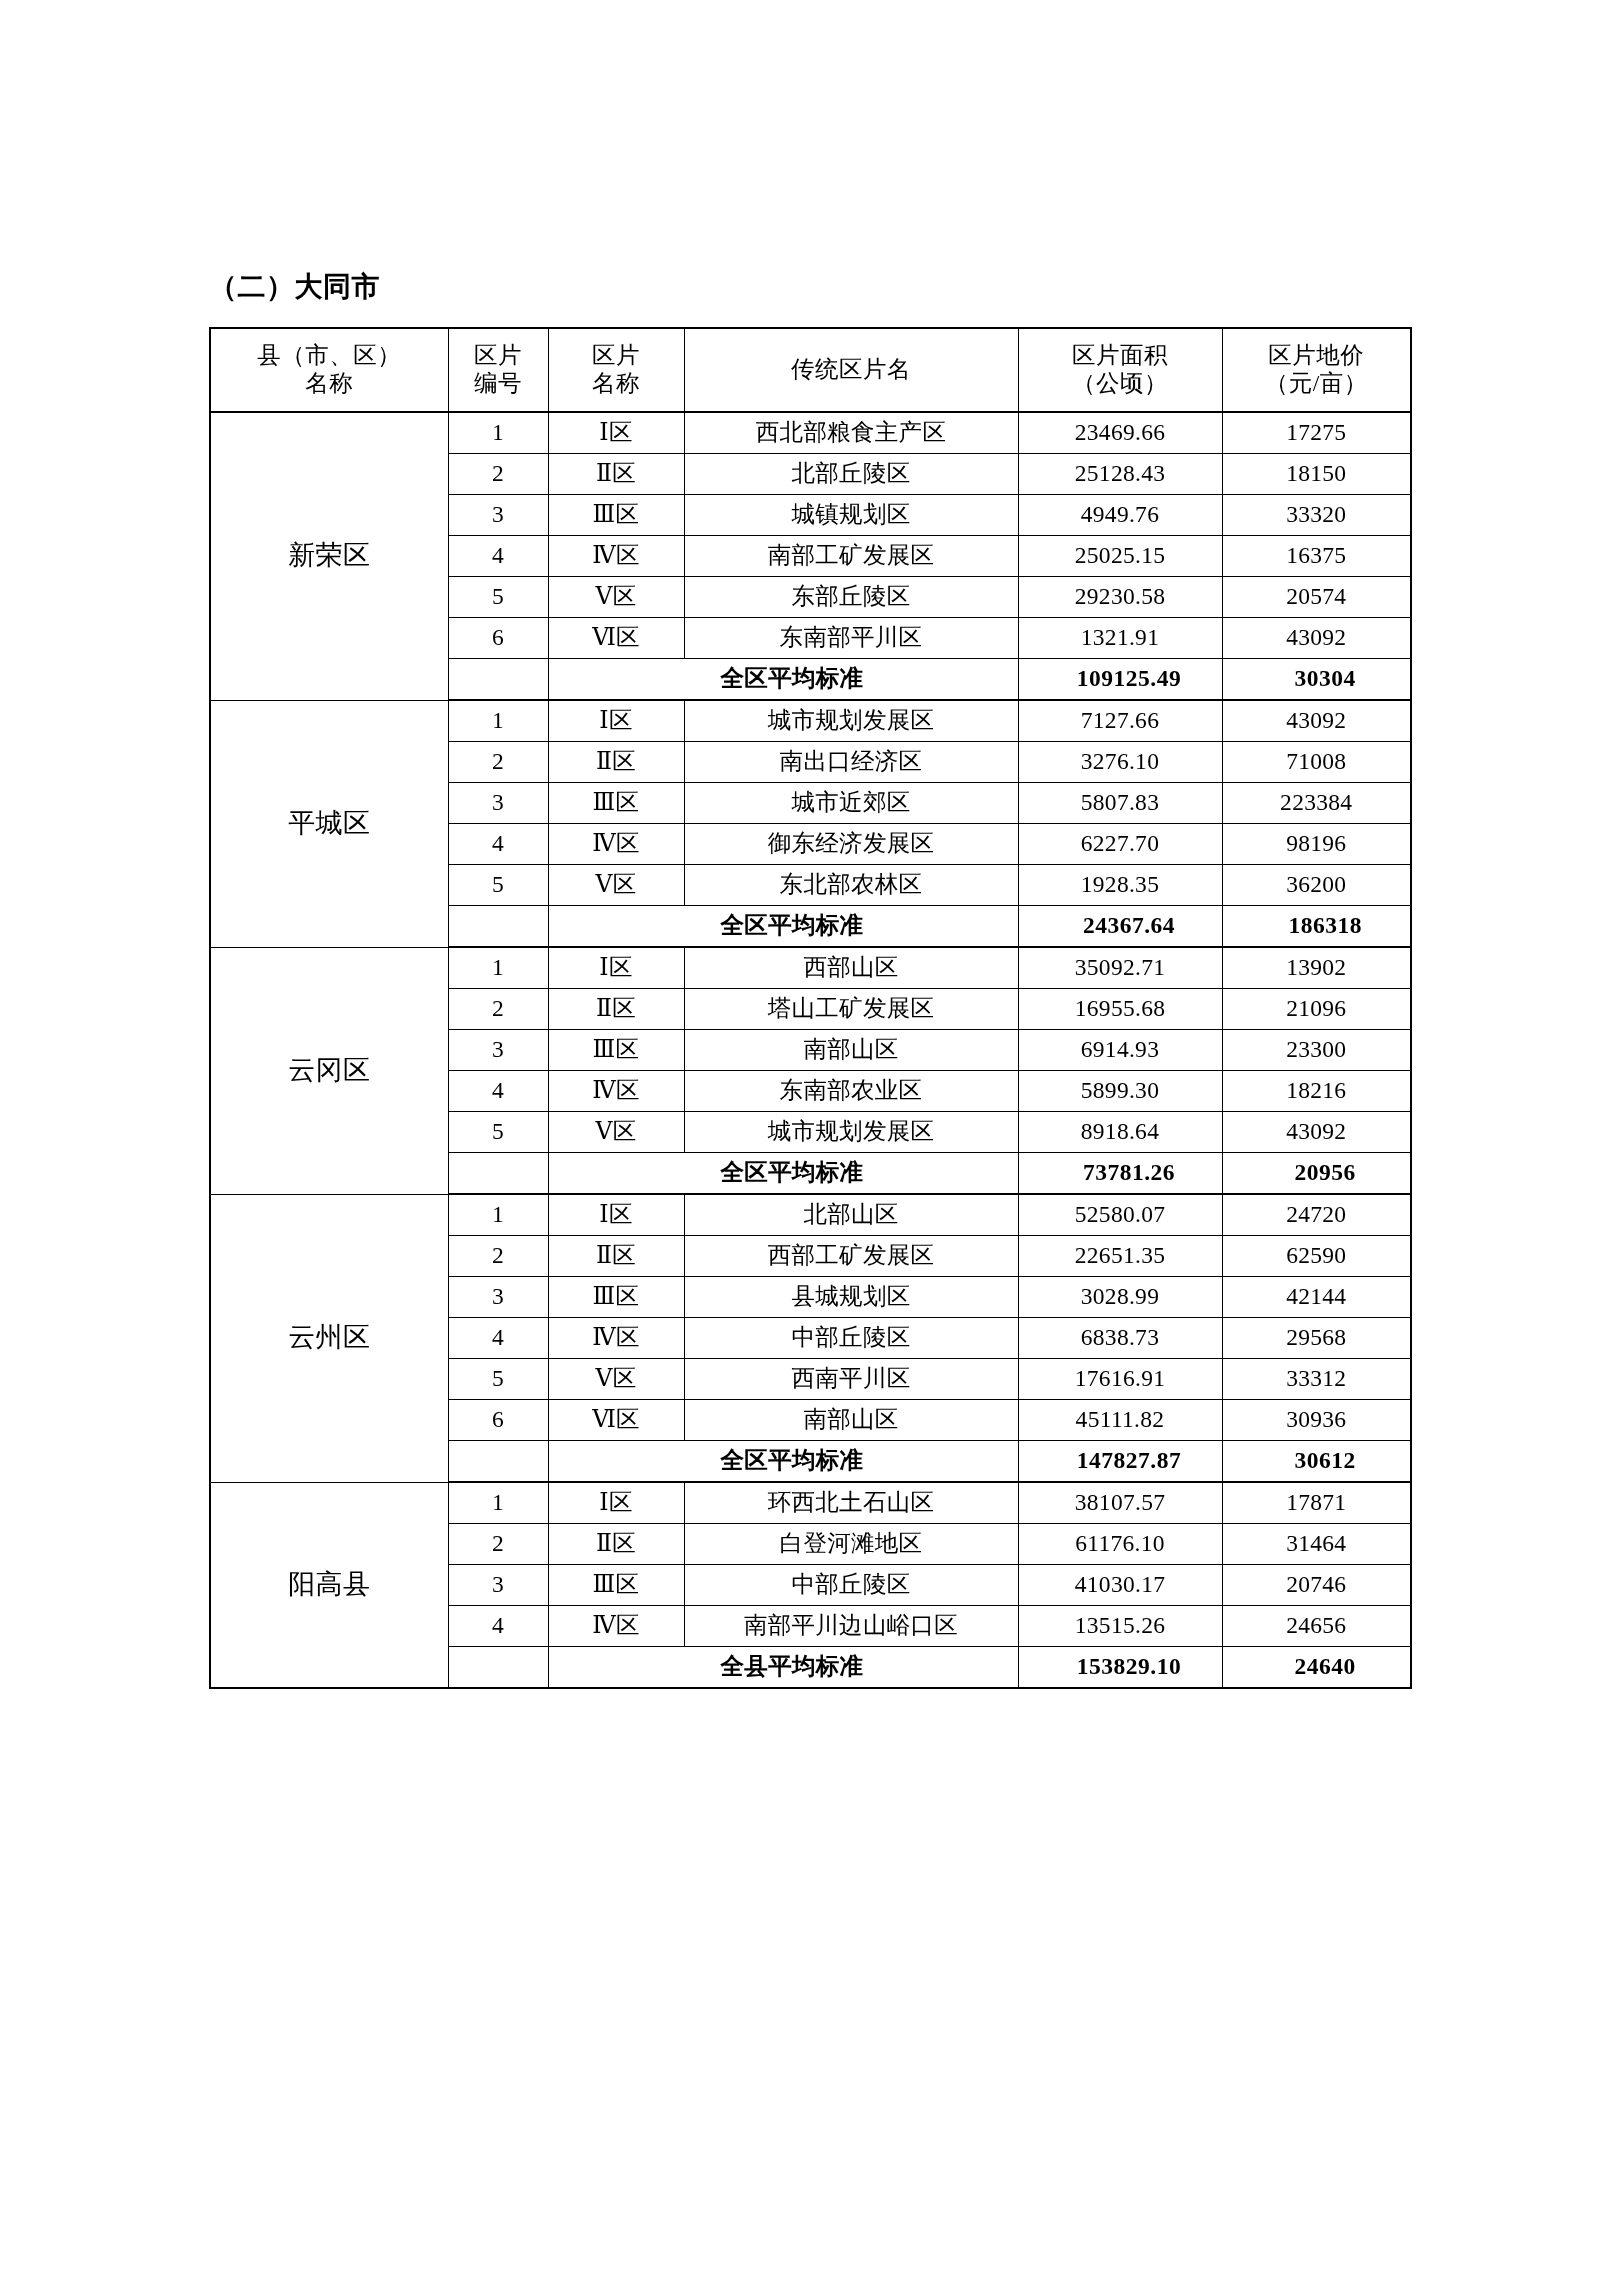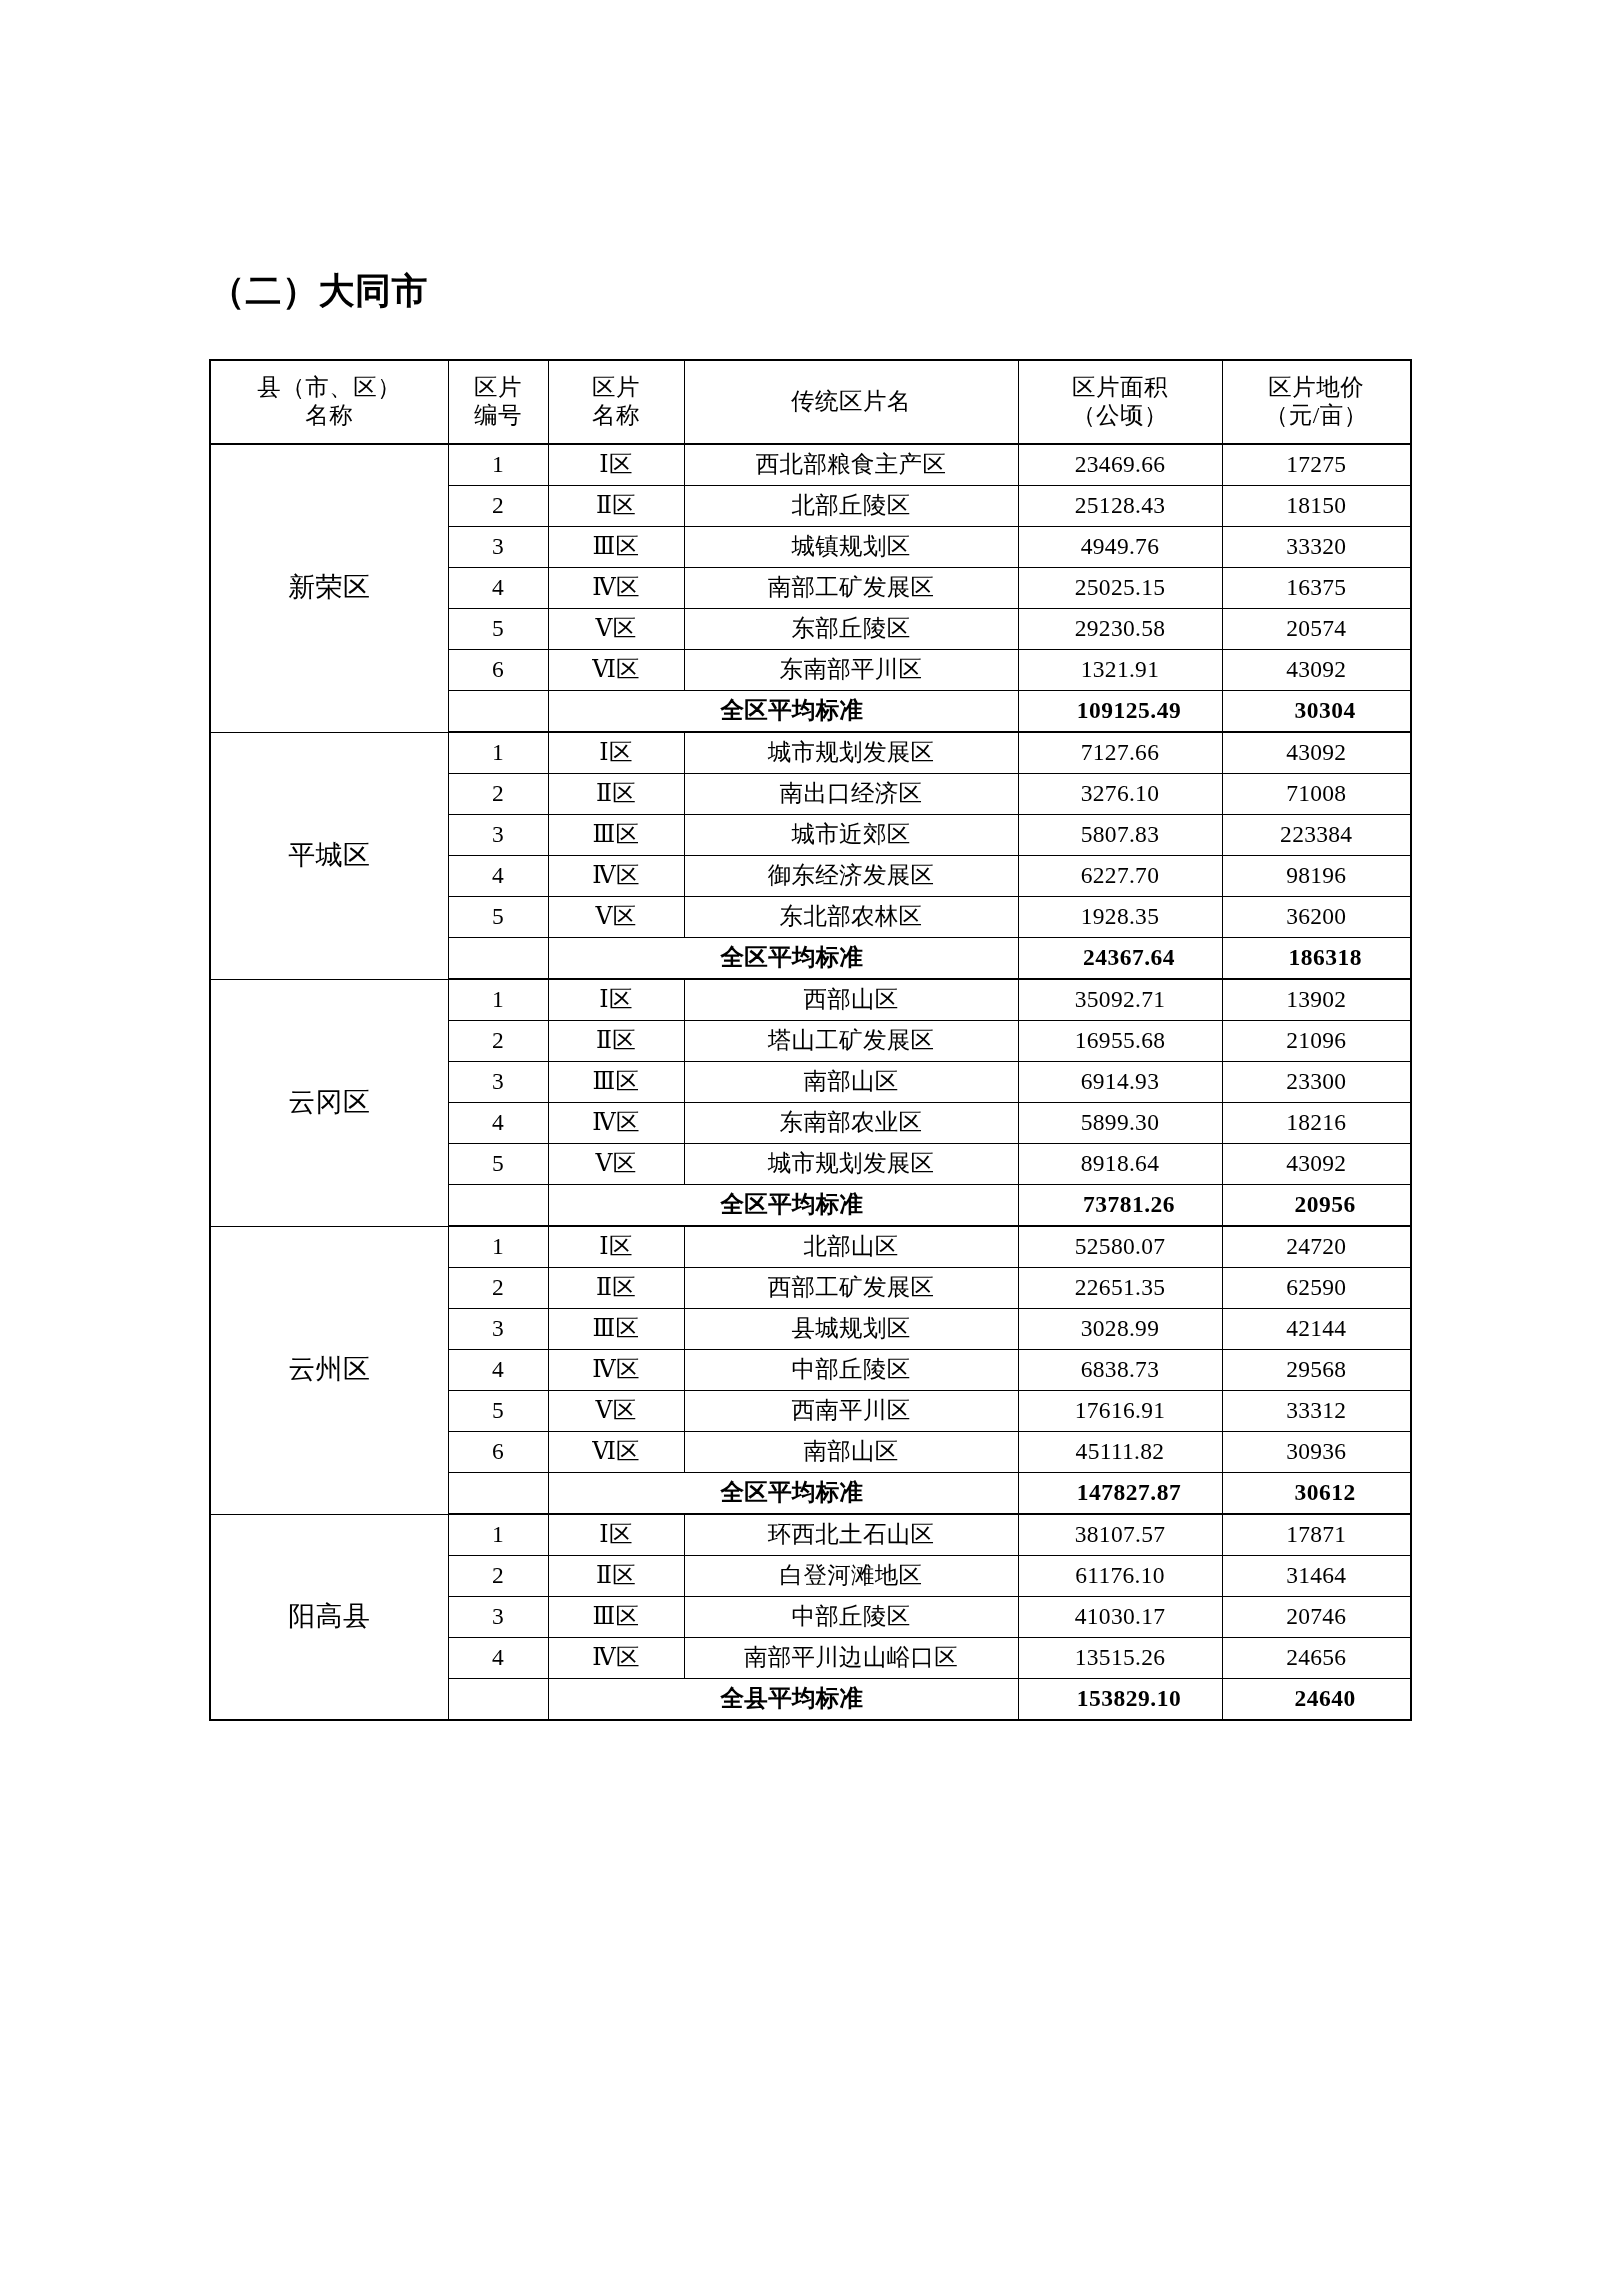--- a/index.html
+++ b/index.html
@@ -20,31 +20,30 @@
     height: 2295px;
     box-sizing: border-box;
     padding: 0;
   }
   .section-title {
     position: absolute;
     left: 209px;
     top: 273px;
     font-family: "Liberation Sans", "DejaVu Sans", sans-serif;
     font-weight: bold;
-    font-size: 36px;
+    font-size: 28px;
     line-height: 1;
     letter-spacing: 0.5px;
     white-space: nowrap;
   }
   .table-wrap {
     position: absolute;
     left: 209px;
     top: 327px;
     width: 1202px;
-    margin-top: 32px;
   }
   table.land {
     border-collapse: collapse;
     table-layout: fixed;
     width: 1202px;
     font-size: 23.5px;
   }
   table.land col.c-county  { width: 238px; }
   table.land col.c-num     { width: 100px; }
   table.land col.c-zname   { width: 136px; }

